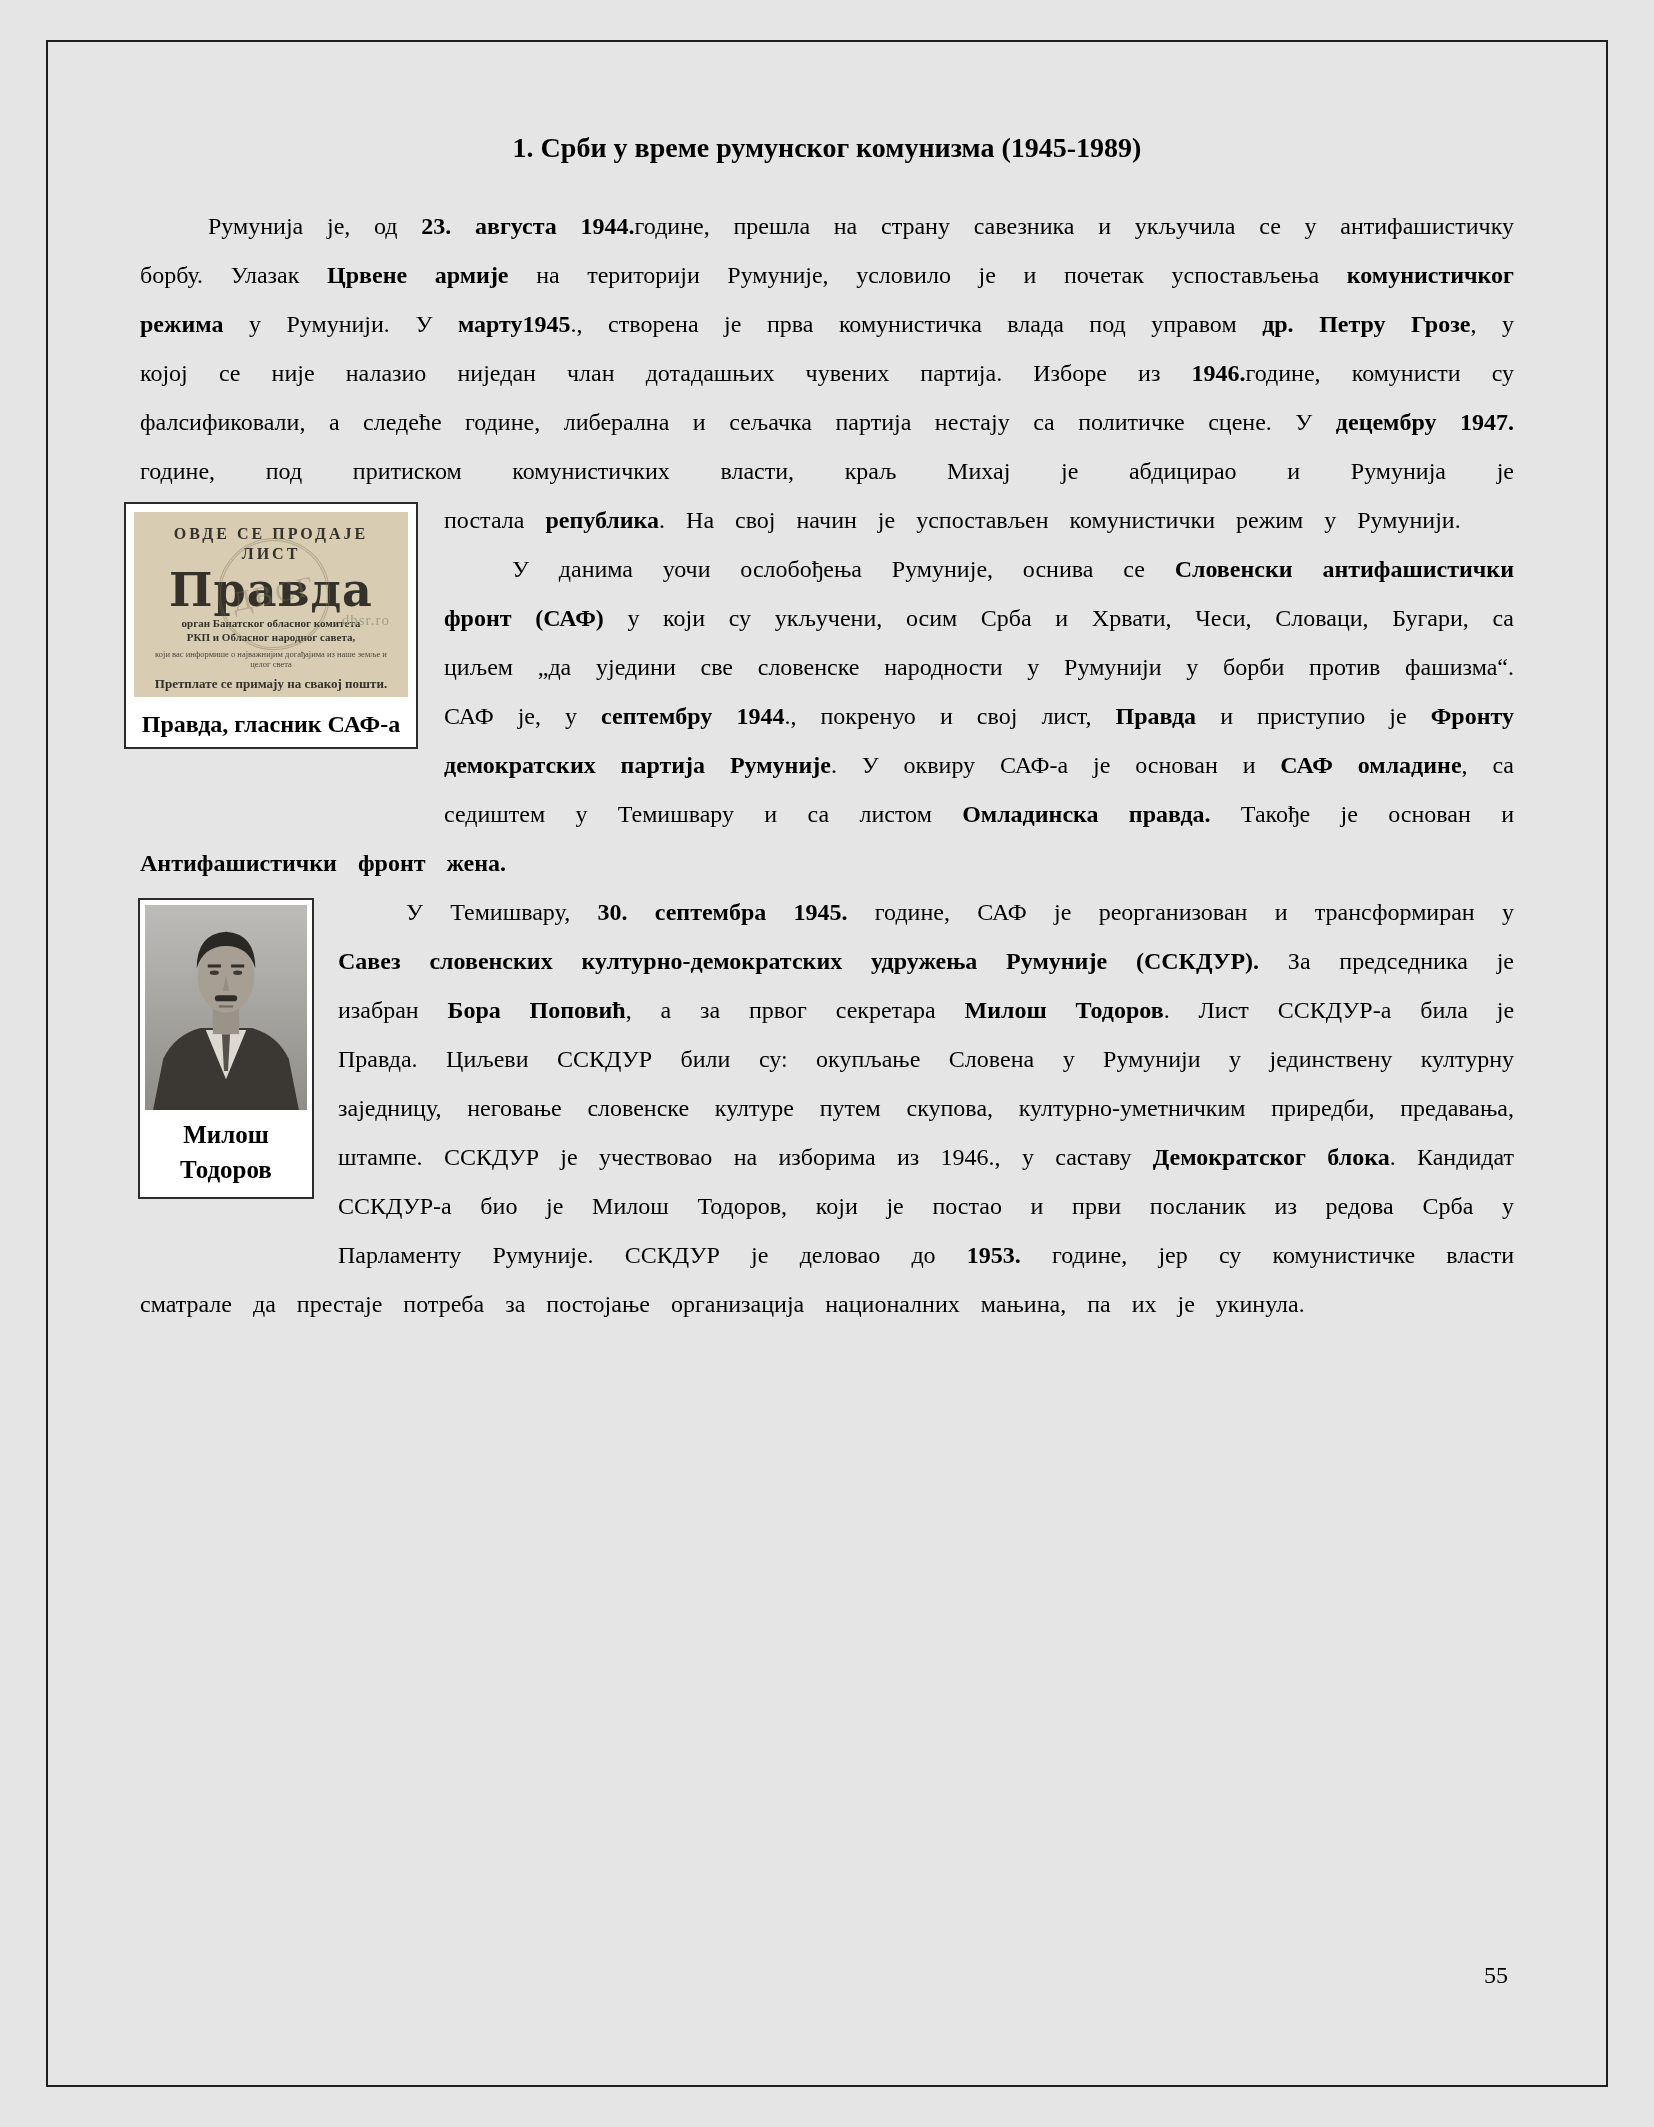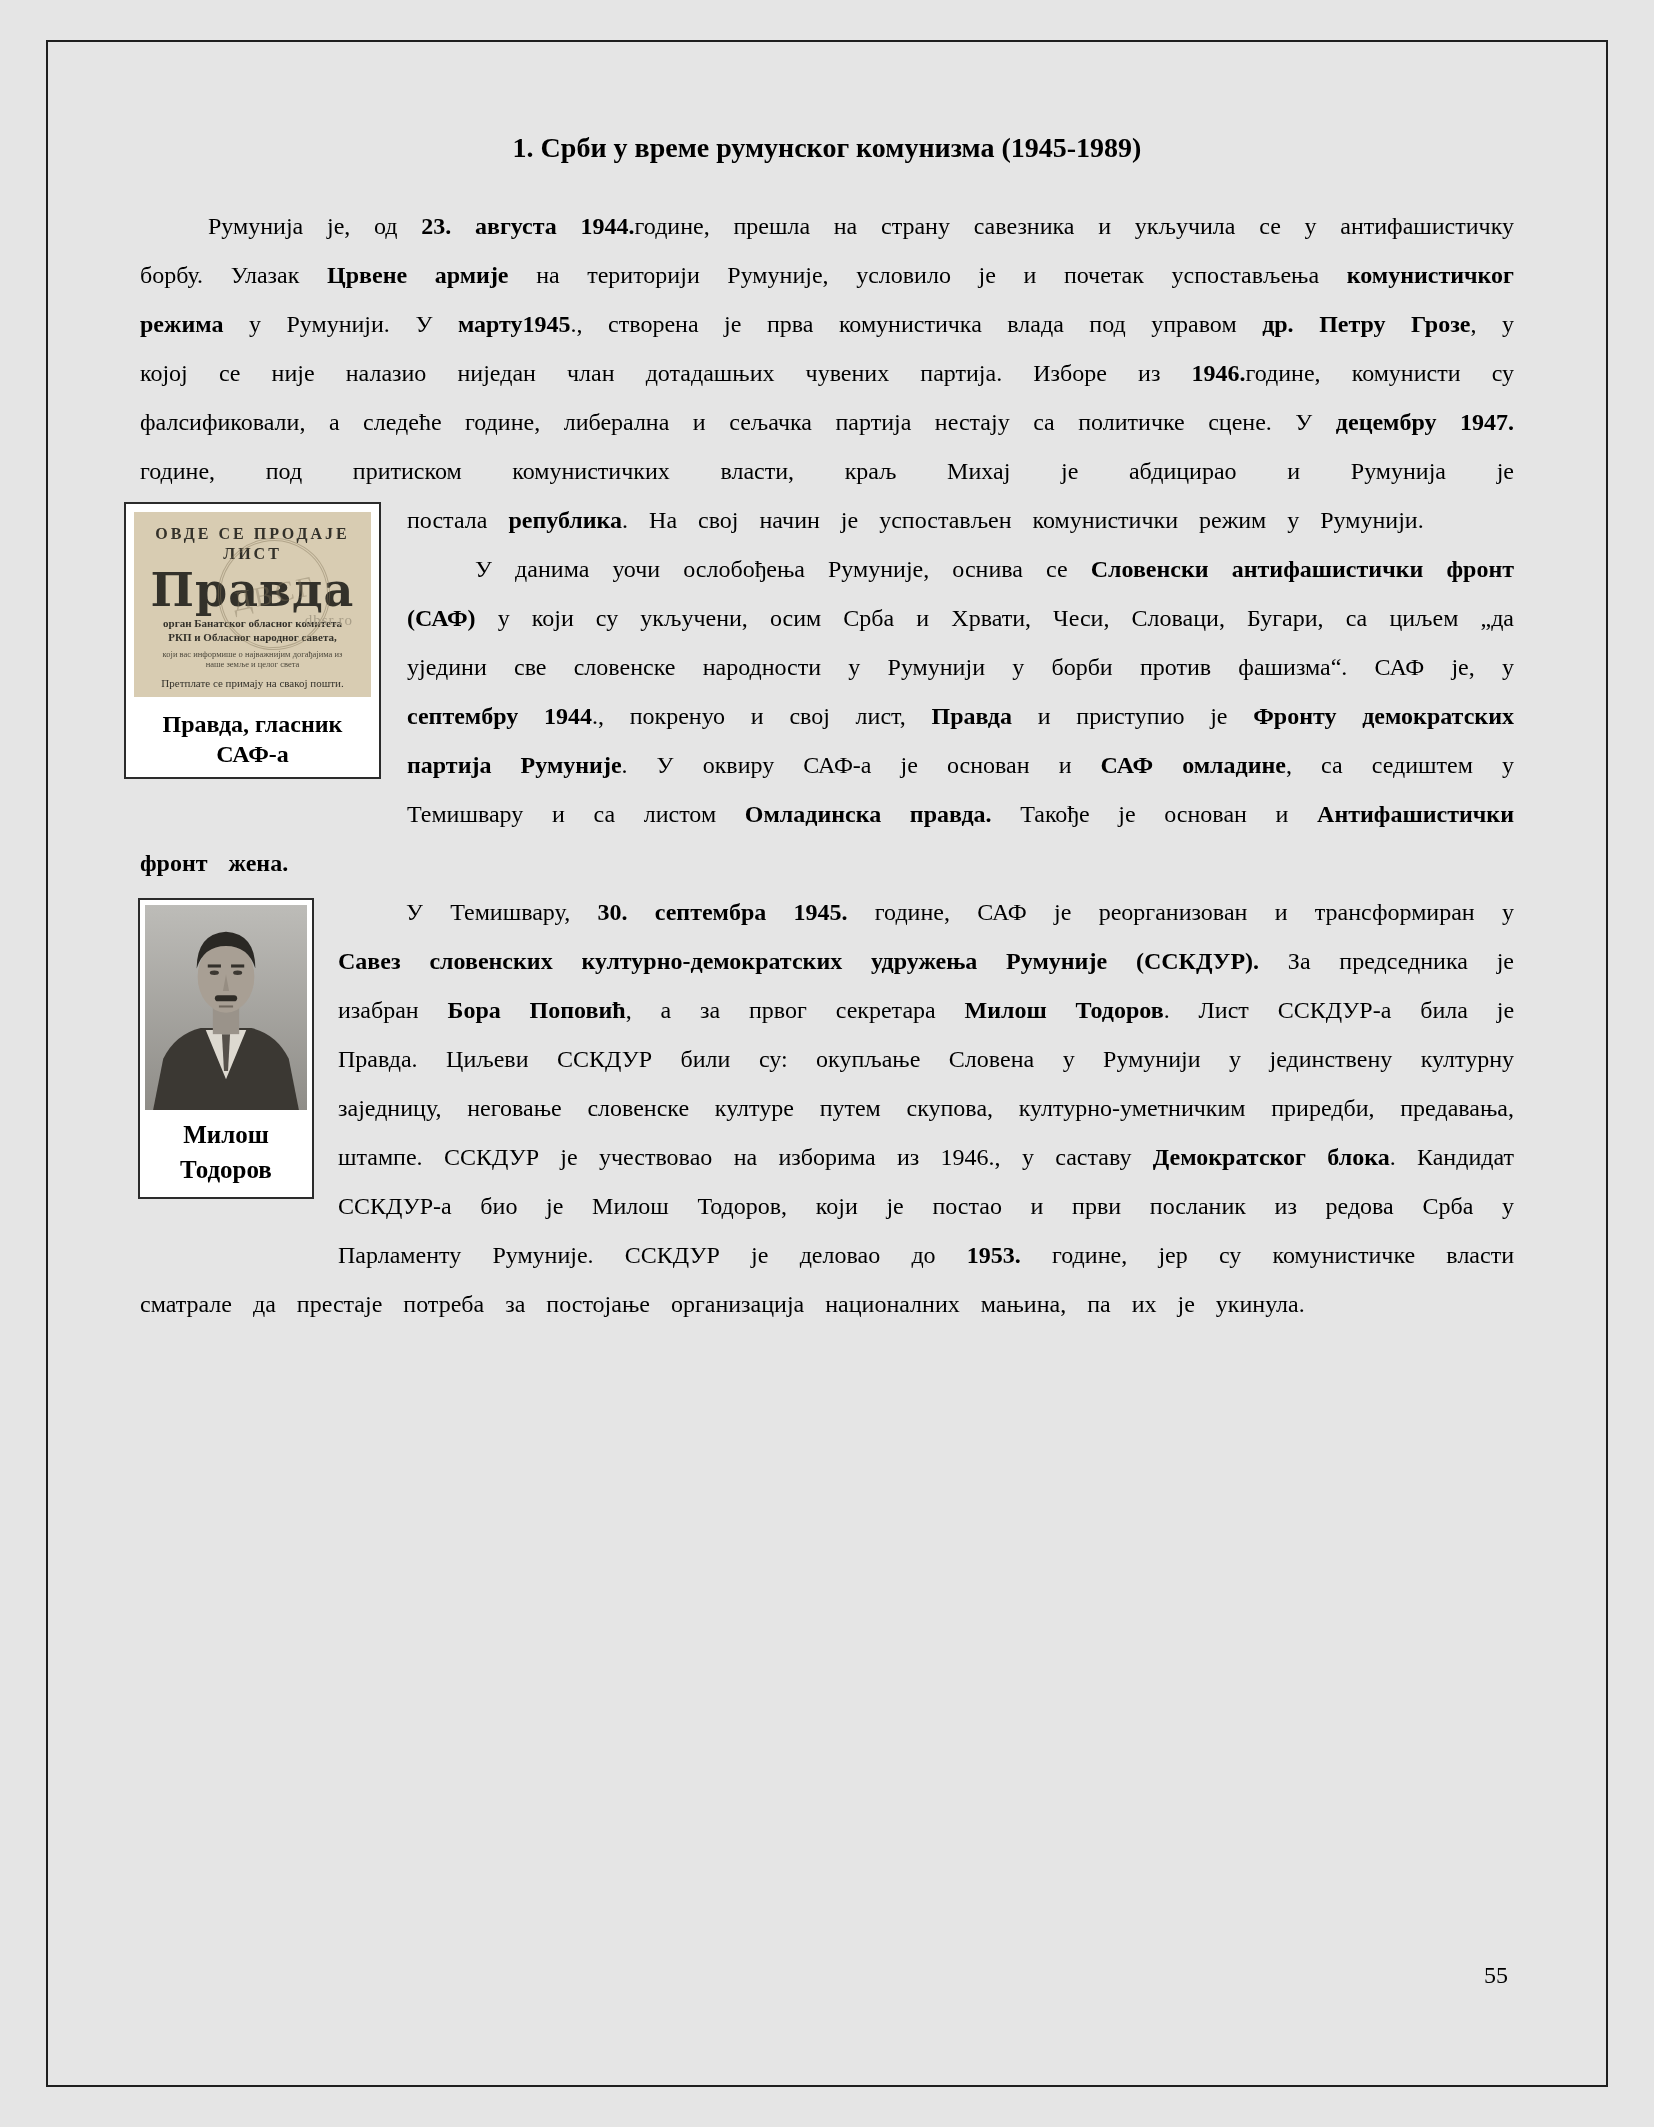--- a/index.html
+++ b/index.html
@@ -25,34 +25,34 @@
   }
   .body.first { margin-top: 36px; }
   .indent { text-indent: 68px; }
   .just-last { text-align-last: justify; }
   .bold { font-weight: bold; }
 
   figure { margin: 0; }
   .fig { float: left; border: 2px solid #2b2b2b; background: #fff; box-sizing: border-box; }
 
   
-  .fig-pravda { width: 257px; margin: 6px 26px 56px -16px; }
+  .fig-pravda { width: 294px; margin: 6px 26px 56px -16px; }
   .np {
     margin: 8px; height: 185px; background: #d8ccb2; position: relative;
     overflow: hidden; text-align: center; color: #33312a; word-spacing: normal;
   }
   .np-h { font-size: 16px; font-weight: bold; letter-spacing: 3px; line-height: 20px; }
   .np-h.np-h-first { margin-top: 12px; }
   .np-masthead {
     font-size: 46px; font-weight: bold; line-height: 52px; letter-spacing: 1px;
     font-family: "DejaVu Serif", serif;
   }
   .np-sub { font-size: 11px; font-weight: bold; line-height: 14px; }
   .np-fine { font-size: 8.5px; line-height: 10px; margin: 5px 20px 0; color: #4c483c; }
-  .np-bottom { font-size: 11px; line-height: 11px; margin-top: 9px; font-weight: normal; }
+  .np-bottom { font-size: 13px; line-height: 11px; margin-top: 9px; font-weight: bold; }
   .np-stamp {
     position: absolute; left: 84px; top: 26px; width: 112px; height: 112px;
     border-radius: 50%; border: 3px double rgba(130,118,92,0.45);
     display: flex; align-items: center; justify-content: center;
     font-size: 28px; letter-spacing: 3px; color: rgba(130,118,92,0.40);
     transform: rotate(-12deg); box-sizing: border-box;
   }
   .np-watermark { position: absolute; right: 18px; top: 100px; font-size: 15px; color: #a89e88; letter-spacing: 1px; }
   .fig-caption { font-size: 24px; font-weight: bold; text-align: center; line-height: 30px; padding: 4px 4px 8px; word-spacing: normal; }
 

